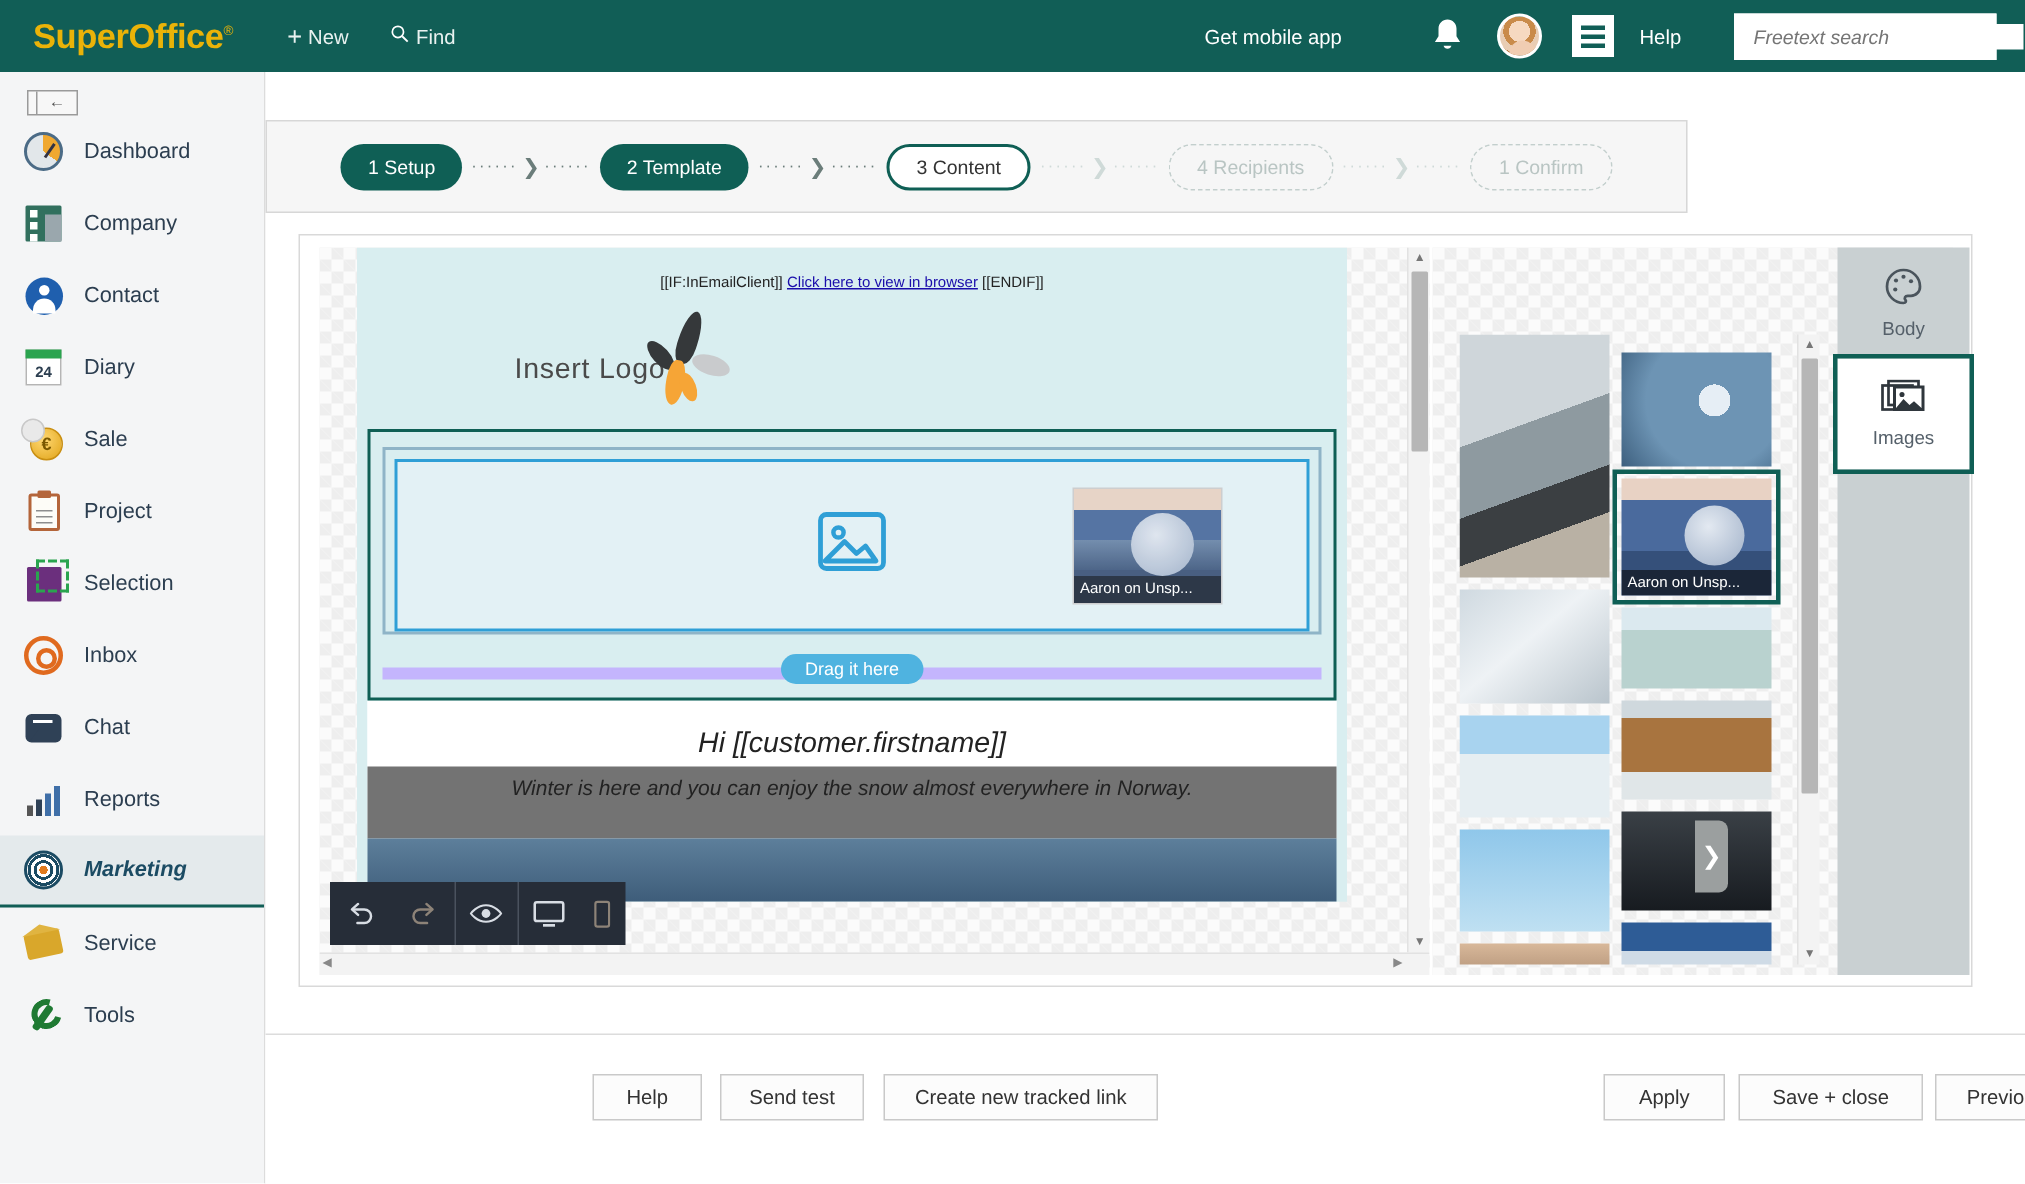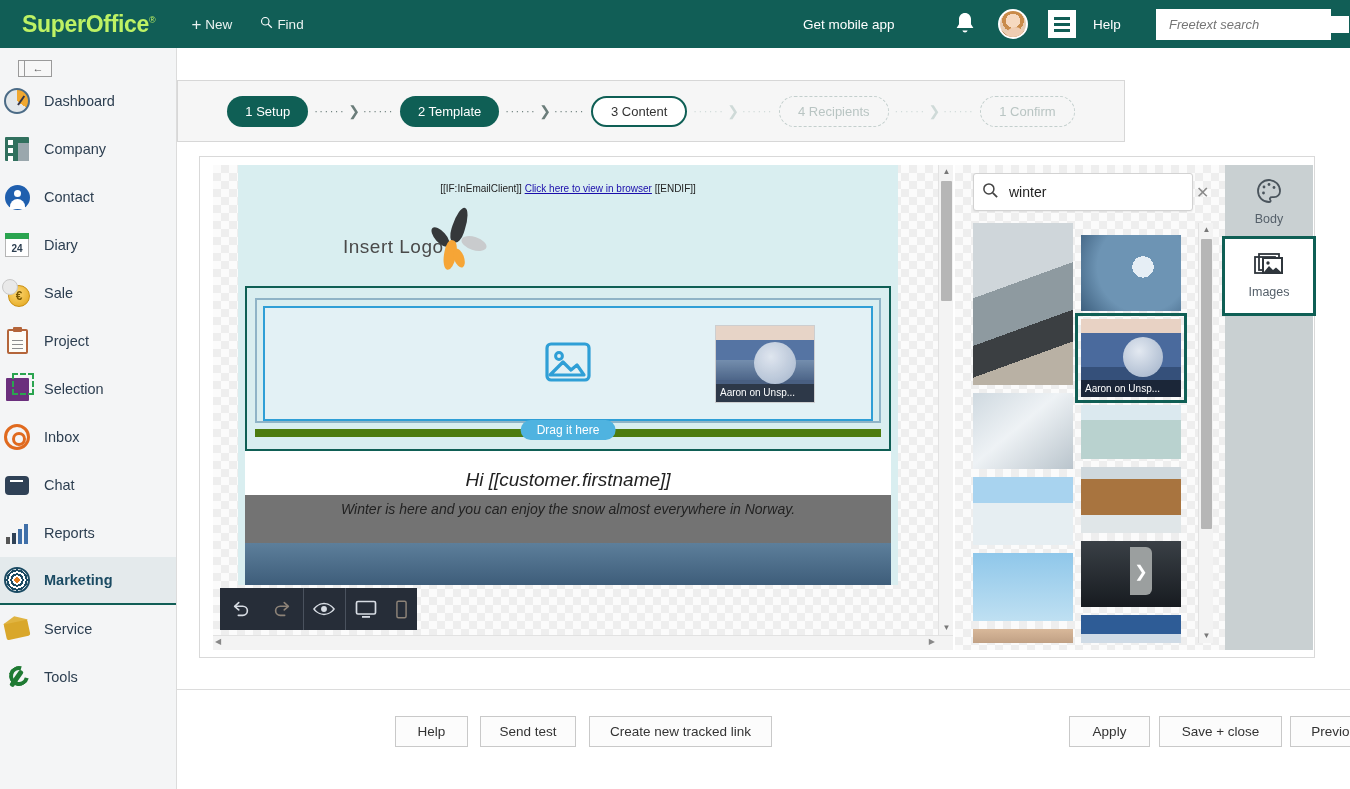--- a/index.html
+++ b/index.html
@@ -11,21 +11,21 @@
     overflow:hidden;
     position:relative;
   }
 
   
   #topbar {
     position:absolute; left:0; top:0; width:1350px; height:48px;
     background:#115e56;
     display:flex; align-items:center;
   }
-  #logo { margin-left:22px; color:#bef264; font-size:23px; font-weight:bold; letter-spacing:-0.3px; }
+  #logo { margin-left:22px; color:#eab308; font-size:23px; font-weight:bold; letter-spacing:-0.3px; }
   #logo .reg { font-size:9px; vertical-align:super; font-weight:normal; }
   .topitem { color:#e9f2f0; font-size:13.5px; display:flex; align-items:center; gap:4px; cursor:pointer; }
   #newbtn { margin-left:36px; }
   #findbtn { margin-left:28px; }
   #getmobile { position:absolute; left:803px; color:#fff; font-size:13.5px; cursor:pointer; }
   #bell { position:absolute; left:953px; top:11px; cursor:pointer; }
   #avatar {
     position:absolute; left:998px; top:9px; width:30px; height:30px; border-radius:50%;
     background:radial-gradient(circle at 50% 38%, #f6d9c0 0 34%, #c98b4a 34% 52%, #e8cdb4 52% 72%, #b9763a 72% 100%);
     border:2px solid #fff; overflow:hidden; cursor:pointer;
@@ -50,25 +50,25 @@
     background:#f4f5f6;
     border-right:1px solid #dcdcdc;
   }
   #collapse {
     margin:12px 0 0 18px; width:34px; height:17px; border:1px solid #9a9a9a; background:#f7f7f7;
     display:flex; align-items:center; cursor:pointer;
   }
   #collapse .bar{ width:6px; height:15px; border-right:1px solid #9a9a9a; }
   #collapse .arw{ flex:1; text-align:center; font-size:11px; line-height:11px; color:#555; }
   .navitem {
-    height:48px; display:flex; align-items:center; cursor:pointer;
+    height:48px; display:flex; align-items:center; padding-left:12px; cursor:pointer;
     font-size:14.5px; color:#2c3e50; position:relative;
   }
   .navitem.active { background:#e4eaec; font-weight:bold; color:#1b4b63;
-                    border-bottom:2px solid #115e56; }
+                    border-bottom:2px solid #115e56;font-style:italic; }
   .navicon { width:34px; height:32px; margin-right:10px; position:relative; flex:none;
              display:flex; align-items:center; justify-content:center; }
   .navlabel { line-height:1; }
 
   
   .ic-dashboard{width:26px;height:26px;border-radius:50%;background:conic-gradient(#f0a830 0 35%,#e2e7ea 35% 100%);
       border:2px solid #4b6b86;position:relative;}
   .ic-dashboard::after{content:"";position:absolute;left:11px;top:4px;width:2px;height:11px;background:#334;
       transform-origin:bottom center;transform:rotate(35deg);}
   .ic-company{width:24px;height:24px;background:#31705e;position:relative;border-radius:1px;}
@@ -165,21 +165,21 @@
   .leaf.orange1{left:206px;top:38px;width:12px;height:30px;background:#f6a536;border-radius:50% 50% 60% 60%;transform:rotate(10deg);}
   .leaf.orange2{left:216px;top:46px;width:10px;height:20px;background:#f6a536;border-radius:50%;transform:rotate(-20deg);}
 
   
   #module {
     margin:0 7px; border:2px solid #0f5f55; background:#d9eef0; padding:10px 8px 12px; position:relative;
   }
   #innerbox { border:2px solid #8fb4c7; padding:6px 6px 0; position:relative; }
   #dropzone { border:2px solid #2f9fd6; height:115px; background:#e3f1f5;
               display:flex; align-items:center; justify-content:center; }
-  #dropbar { height:8px; background:#4d7c0f; margin-top:6px; position:relative; }
+  #dropbar { height:8px; background:#c4b5fd; margin-top:22px; position:relative; }
   #dragtag {
     position:absolute; left:50%; transform:translateX(-50%); top:-9px;
     background:#4fb3e0; color:#fff; font-size:12px; padding:3px 16px; border-radius:12px; white-space:nowrap;
   }
   #ghost {
     position:absolute; left:458px; top:25px; width:100px; height:78px;
     background:linear-gradient(180deg,#e8d2c4 0 18%, #4a6a9d 18% 62%, #3c5378 62% 100%);
     opacity:0.92; border:1px solid #ccc; overflow:hidden;
   }
   #ghost .moon{position:absolute;left:38px;top:16px;width:42px;height:42px;border-radius:50%;
@@ -514,30 +514,20 @@
       </div>
       <div class="hsb" id="canvas-hsb" style="left:0;bottom:0;width:740px;">
         <span style="position:absolute;left:2px;top:1px;font-size:8px;color:#888;">◀</span>
         <span style="position:absolute;right:18px;top:1px;font-size:8px;color:#888;">▶</span>
       </div>
     </div>
 
     <div id="slidehandle">❯</div>
 
     <div id="imgpanel" class="checker">
-      <div id="searchbox">
-        <span>
-          <svg width="17" height="17" viewBox="0 0 18 18">
-              <circle cx="7.3" cy="7.3" r="5.3" fill="none" stroke="#444" stroke-width="1.6"></circle>
-              <line x1="11.4" y1="11.4" x2="16" y2="16" stroke="#444" stroke-width="1.9"></line>
-            </svg>
-        </span>
-        <input id="imgsearch" placeholder="Search images" value="winter" style="">
-        <span id="clearx">✕</span>
-      </div>
 
       <div id="grid">
         <div class="gcol a" id="colA">
             <div class="gthumb" style="height: 162px; background: linear-gradient(160deg, rgb(207, 214, 218) 0px, rgb(207, 214, 218) 38%, rgb(142, 154, 160) 38%, rgb(142, 154, 160) 62%, rgb(59, 63, 66) 62%, rgb(59, 63, 66) 78%, rgb(185, 177, 164) 78%, rgb(185, 177, 164) 100%);"></div>
             <div class="gthumb" style="height: 76px; background: linear-gradient(140deg, rgb(207, 217, 224), rgb(238, 242, 245) 45%, rgb(185, 196, 204));"></div>
             <div class="gthumb" style="height: 68px; background: linear-gradient(rgb(168, 211, 239) 0px, rgb(168, 211, 239) 38%, rgb(230, 238, 242) 38%, rgb(230, 238, 242) 100%);"></div>
             <div class="gthumb" style="height: 68px; background: linear-gradient(rgb(143, 199, 234), rgb(191, 224, 242));"></div>
             <div class="gthumb" style="height: 46px; background: linear-gradient(rgb(216, 184, 154), rgb(138, 106, 82));"></div>
           </div>
         <div class="gcol b" id="colB">

